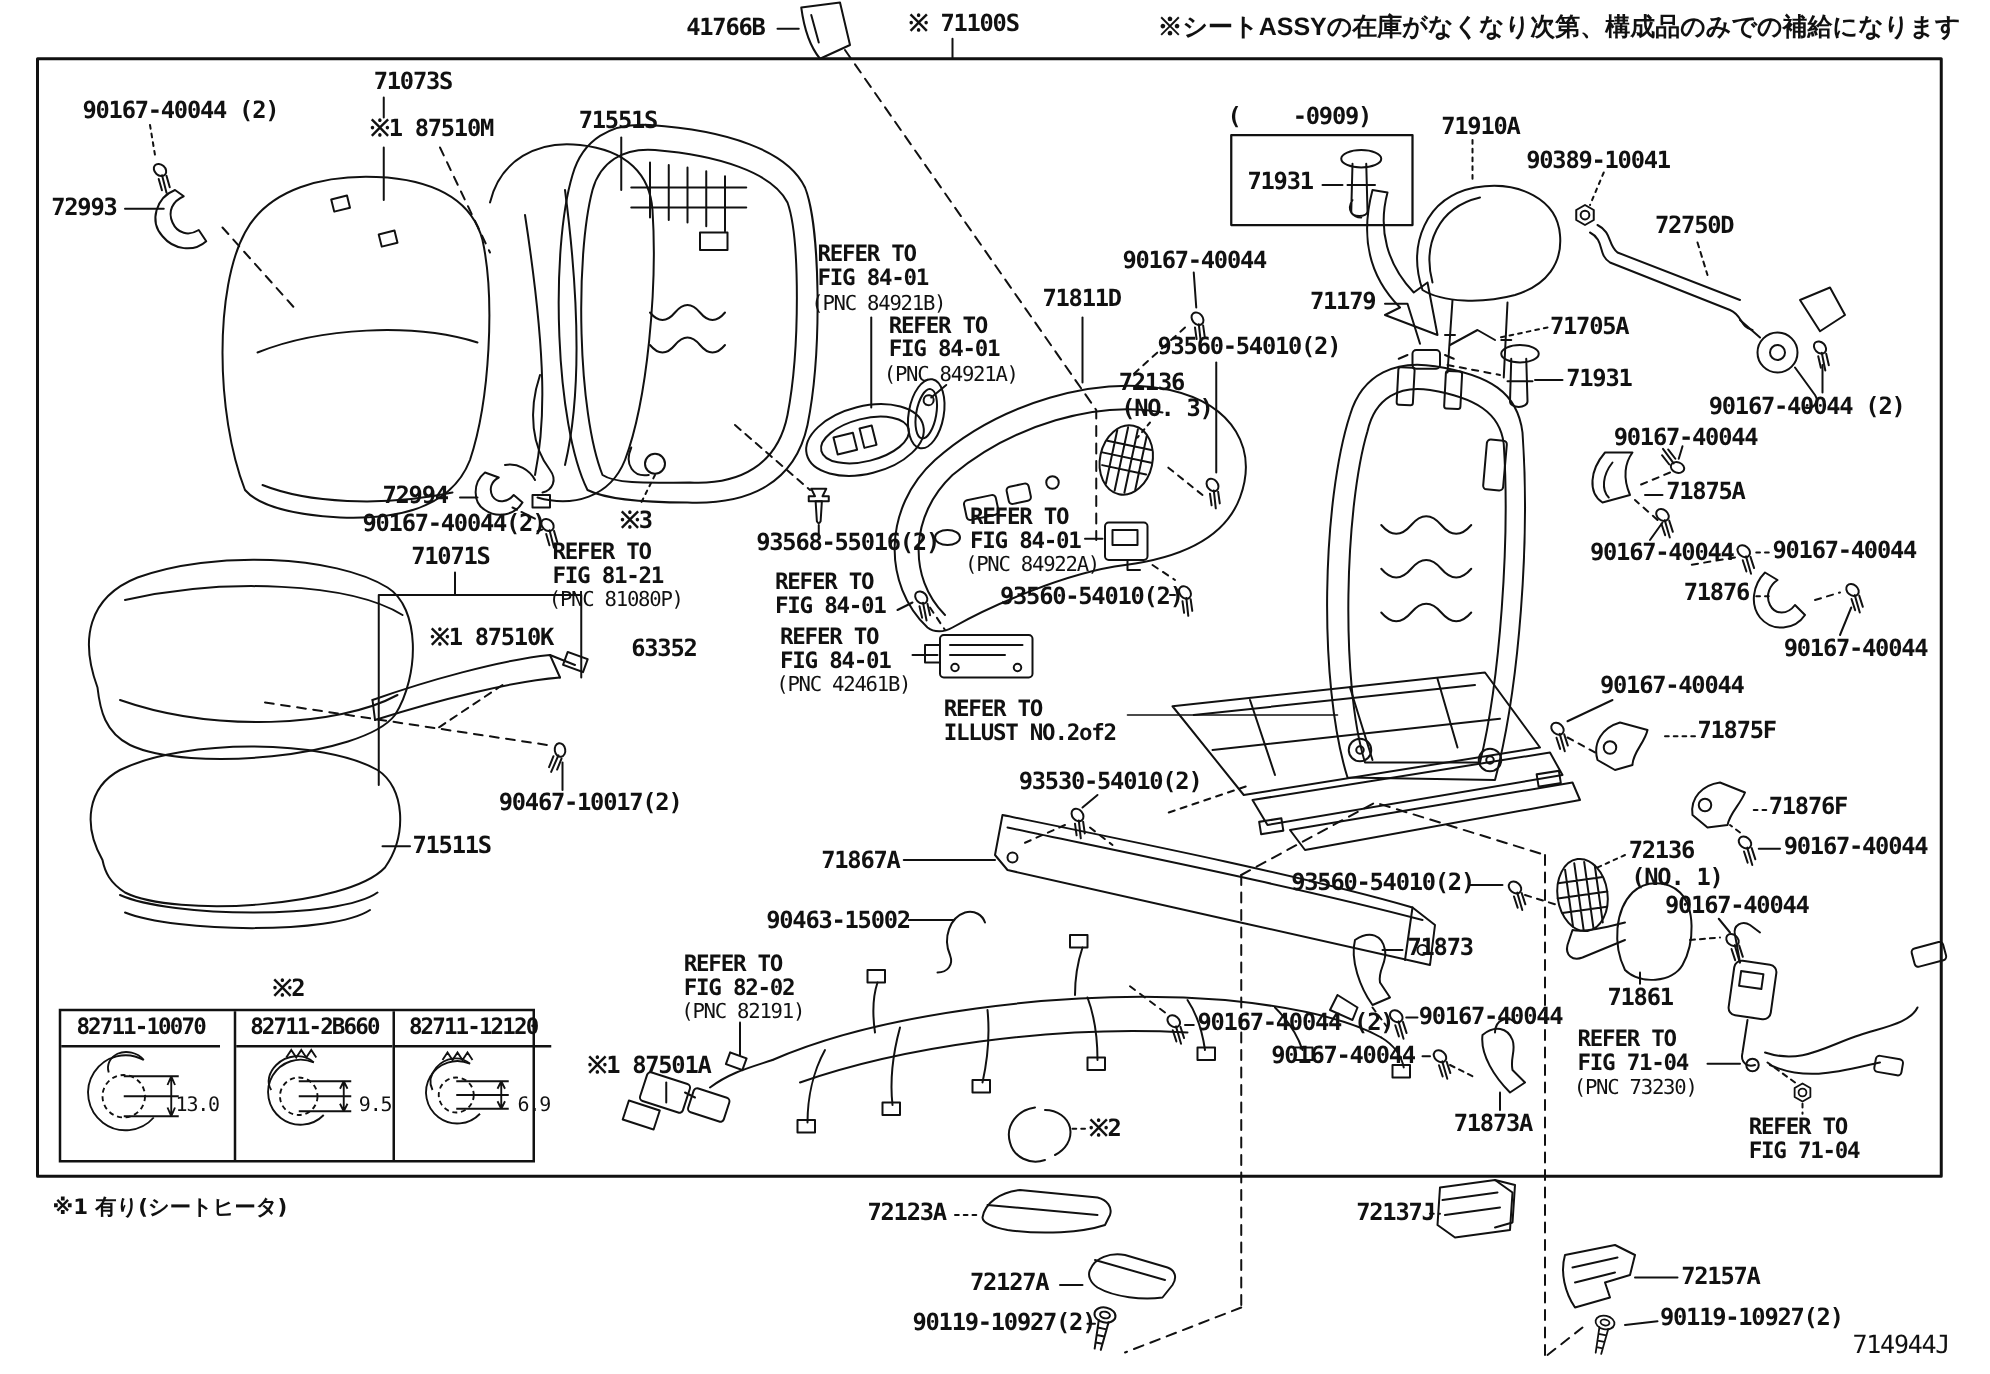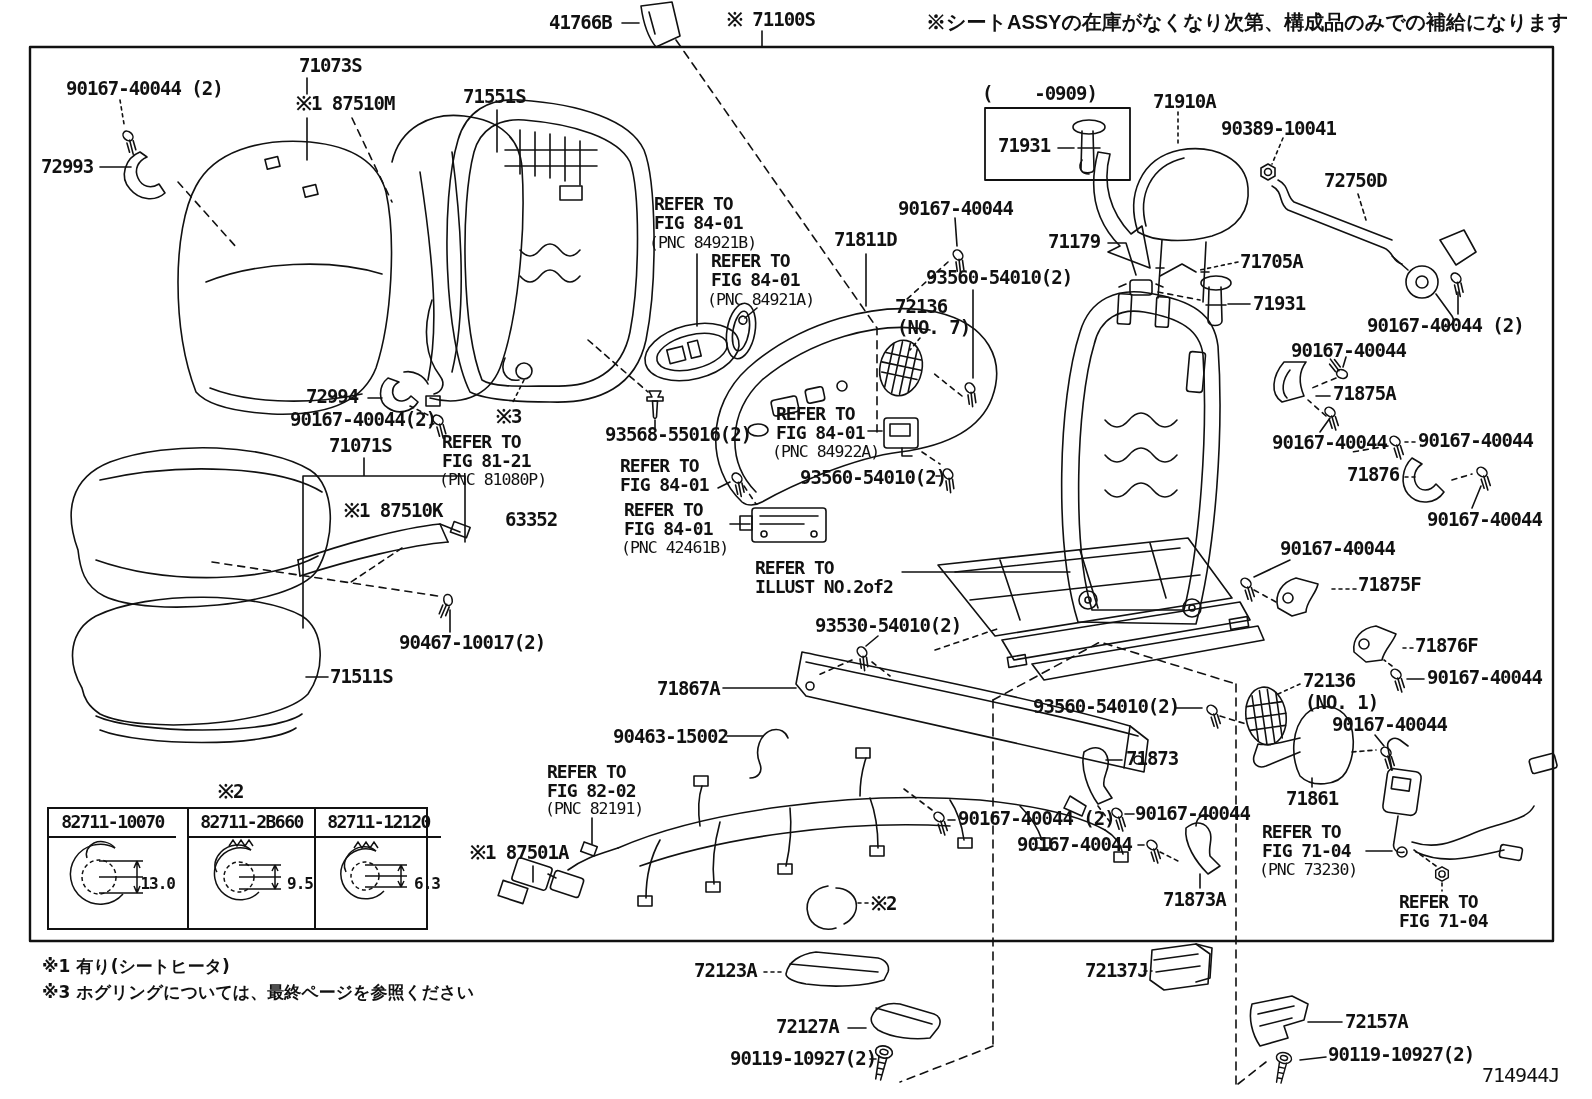--- a/index.html
+++ b/index.html
@@ -14,21 +14,21 @@
   .fn{font-family:"DejaVu Sans","Liberation Sans",sans-serif;font-size:17px;font-weight:bold;letter-spacing:0;}
   .code{font-size:20px;font-weight:normal;}
   
   .ptable{position:absolute;left:47px;top:807px;width:381px;height:123px;z-index:2;
           border:2px solid #111;box-sizing:border-box;}
   .ptable .col{position:absolute;top:0;bottom:0;width:127px;box-sizing:border-box;}
   .ptable .col+.col{border-left:2px solid #111;margin-left:11px;}
   .ptable .th{position:absolute;left:0;right:0;top:0;height:27px;border-bottom:2px solid #111;
               font-weight:bold;font-size:18px;letter-spacing:-1.5px;text-align:center;line-height:26px;}
   .ptable .td{position:absolute;left:0;right:0;top:27px;bottom:0;}
-  .ptable .dim{position:absolute;right:1px;top:38px;font-size:16px;font-weight:bold;letter-spacing:-1px;}
+  .ptable .dim{position:absolute;right:1px;top:38px;font-size:16px;font-weight:normal;letter-spacing:-1px;}
 </style>
 </head>
 <body>
 
 <div class="stage">
 
 <svg class="art" width="1592" height="1099" viewBox="0 0 1592 1099">
   <defs>
     <g id="scr">
           <ellipse rx="5.5" ry="4.2"></ellipse>
@@ -463,21 +463,21 @@
 FIG 84-01</div>
 <div class="lbl pnc" style="left:649px;top:234px">(PNC 84921B)</div>
 <div class="lbl note" style="left:711px;top:252px">REFER TO
 FIG 84-01</div>
 <div class="lbl pnc" style="left:707px;top:291px">(PNC 84921A)</div>
 
 <div class="lbl" style="left:834px;top:230px">71811D</div>
 <div class="lbl" style="left:898px;top:199px">90167-40044</div>
 <div class="lbl" style="left:926px;top:268px">93560-54010(2)</div>
 <div class="lbl" style="left:895px;top:297px">72136</div>
-<div class="lbl" style="left:897px;top:318px">(NO. 7)</div>
+<div class="lbl" style="left:897px;top:318px">(NO. 3)</div>
 
 <div class="lbl" style="left:982px;top:84px">(    -0909)</div>
 <div class="lbl" style="left:998px;top:136px">71931</div>
 <div class="lbl" style="left:1153px;top:92px">71910A</div>
 <div class="lbl" style="left:1221px;top:119px">90389-10041</div>
 <div class="lbl" style="left:1324px;top:171px">72750D</div>
 <div class="lbl" style="left:1048px;top:232px">71179</div>
 <div class="lbl" style="left:1240px;top:252px">71705A</div>
 <div class="lbl" style="left:1253px;top:294px">71931</div>
 <div class="lbl" style="left:1367px;top:316px">90167-40044 (2)</div>
@@ -543,21 +543,20 @@
 
 <div class="lbl" style="left:694px;top:961px">72123A</div>
 <div class="lbl" style="left:776px;top:1017px">72127A</div>
 <div class="lbl" style="left:730px;top:1049px">90119-10927(2)</div>
 <div class="lbl" style="left:1085px;top:961px">72137J</div>
 <div class="lbl" style="left:1345px;top:1012px">72157A</div>
 <div class="lbl" style="left:1328px;top:1045px">90119-10927(2)</div>
 <div class="lbl code" style="left:1482px;top:1065px">714944J</div>
 
 <div class="lbl fn" style="left:42px;top:958px">※1 有り(シートヒータ)</div>
-<div class="lbl fn" style="left:42px;top:984px">※3 ホグリングについては、最終ページを参照ください</div>
 
 <div class="ptable">
   <div class="col" style="left:0">
     <div class="th">82711-10070</div>
     <div class="td">
       <svg width="125" height="94" viewBox="0 0 125 94">
         <g fill="none" stroke="#111" stroke-width="1.5">
           <path d="M66,12 A30,30 0 1 0 74,58"></path>
           <path d="M66,12 c-5,-6 -14,-8 -21,-5 c-6,3 -9,9 -7,15"></path>
           <circle cx="50" cy="41" r="17" stroke-dasharray="4 3"></circle>
@@ -593,18 +592,18 @@
         <g fill="none" stroke="#111" stroke-width="1.5">
           <path d="M60,15 A25,25 0 1 0 68,55"></path>
           <path d="M38,12 l4,-6 4,6 4,-6 4,6 4,-6 4,6"></path>
           <path d="M60,15 c-8,-7 -20,-5 -27,3 c-5,6 -6,12 -3,18"></path>
           <circle cx="49" cy="40" r="14" stroke-dasharray="4 3"></circle>
           <path d="M49,40 h42"></path>
           <path d="M49,29 h42 M49,51 h42"></path>
           <path d="M85,29 v22 M85,29 l-3,6 M85,29 l3,6 M85,51 l-3,-6 M85,51 l3,-6"></path>
         </g>
       </svg>
-      <span class="dim">6.3</span>
+      <span class="dim">6.9</span>
     </div>
   </div>
 </div>
 
 </div>
 
 </body></html>

